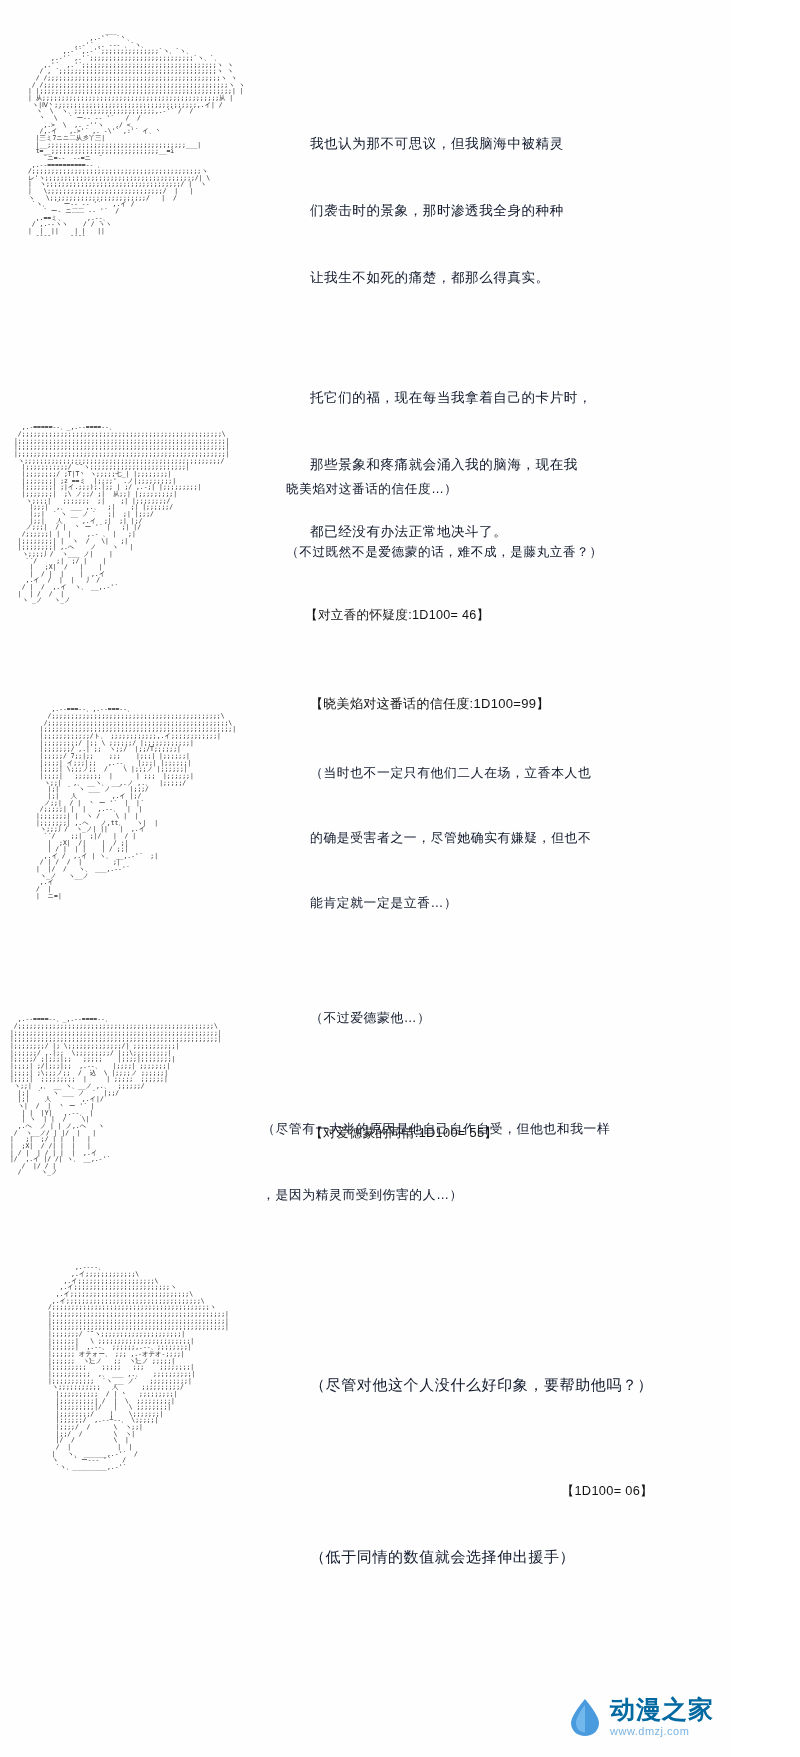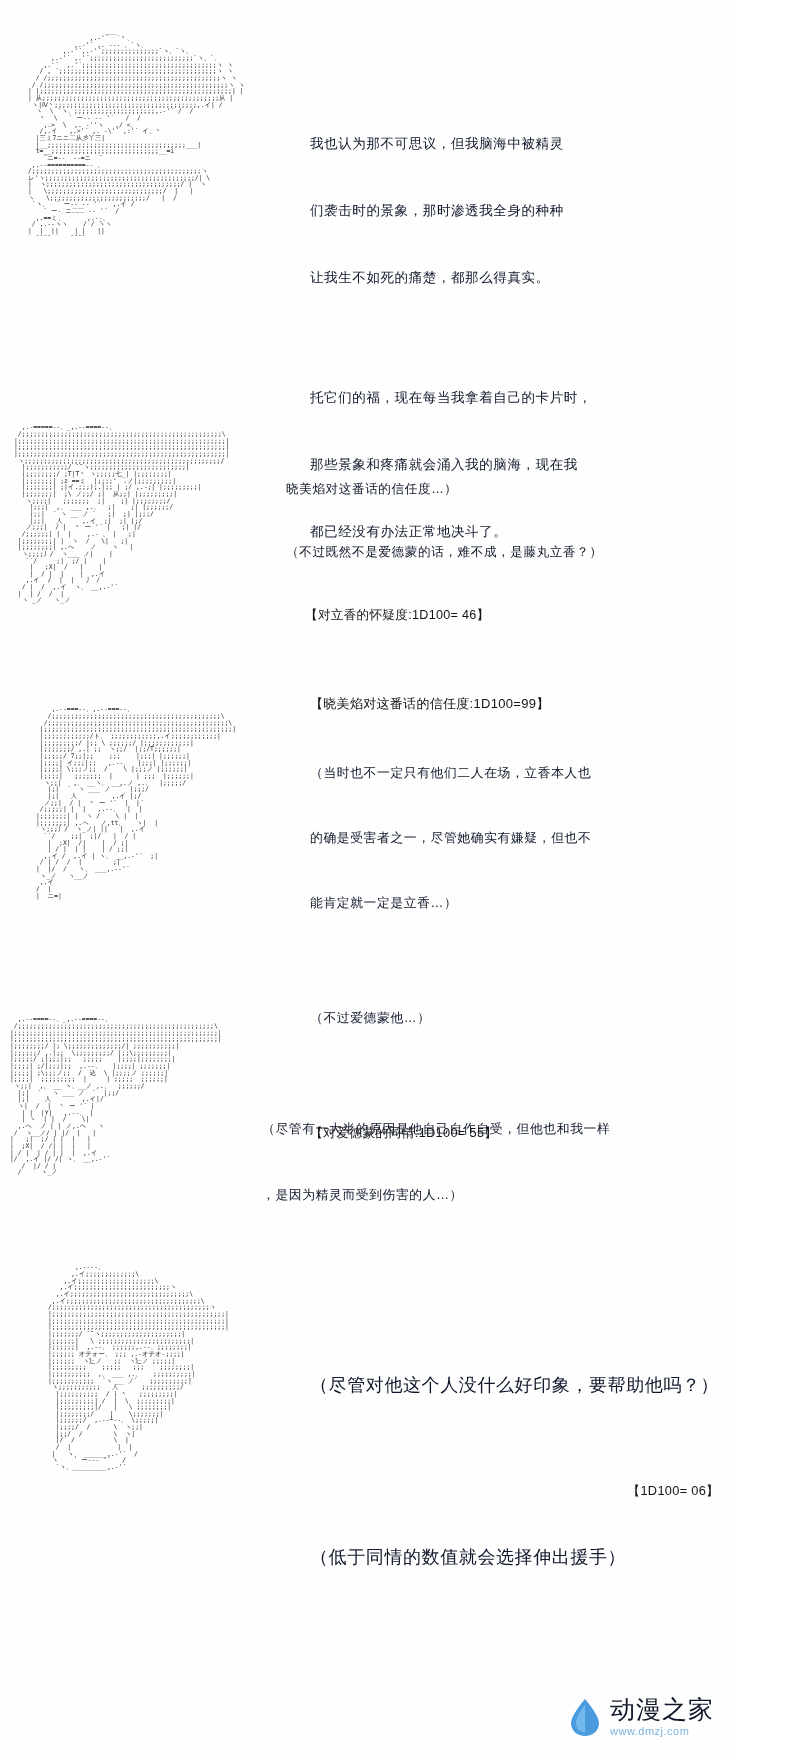--- a/index.html
+++ b/index.html
@@ -65,21 +65,21 @@
   #txt3 .gap{ height:14px; }
 
   
   #aa4{ left:10px; top:1010px; font-size:6.4px; }
   #txt4{ left:262px; top:1078px; }
   #txt4 .line{ font-size:12.8px; line-height:30px; }
 
   
   #aa5{ left:48px; top:1258px; font-size:6.4px; }
   #txt5{ left:310px; top:1334px; }
-  #txt5 .line{ font-size:18px; line-height:30px; }
+  #txt5 .line{ font-size:15px; line-height:30px; }
   #txt5 .dice{ font-size:12.8px; line-height:30px;text-align:right; }
   #txt5 .gap{ height:4px; }
 
   
   .watermark{
     position:absolute;
     right:18px;
     bottom:20px;
     display:flex;
     align-items:center;
@@ -90,22 +90,22 @@
     position:relative;
   }
   .wm-drop svg{display:block;}
   .wm-text{
     display:flex;
     flex-direction:column;
     line-height:1;
   }
   .wm-title{
     font-size:25px;
-    font-weight:normal;
-    color:#0f172a;
+    font-weight:bold;
+    color:#0369a1;
     letter-spacing:1px;
     font-family:"Liberation Sans","DejaVu Sans",sans-serif;
   }
   .wm-url{
     margin-top:4px;
     font-size:11px;
     color:#7ab3e0;
     letter-spacing:0.5px;
     text-align:left;
     font-family:"Liberation Sans","DejaVu Sans",sans-serif;

